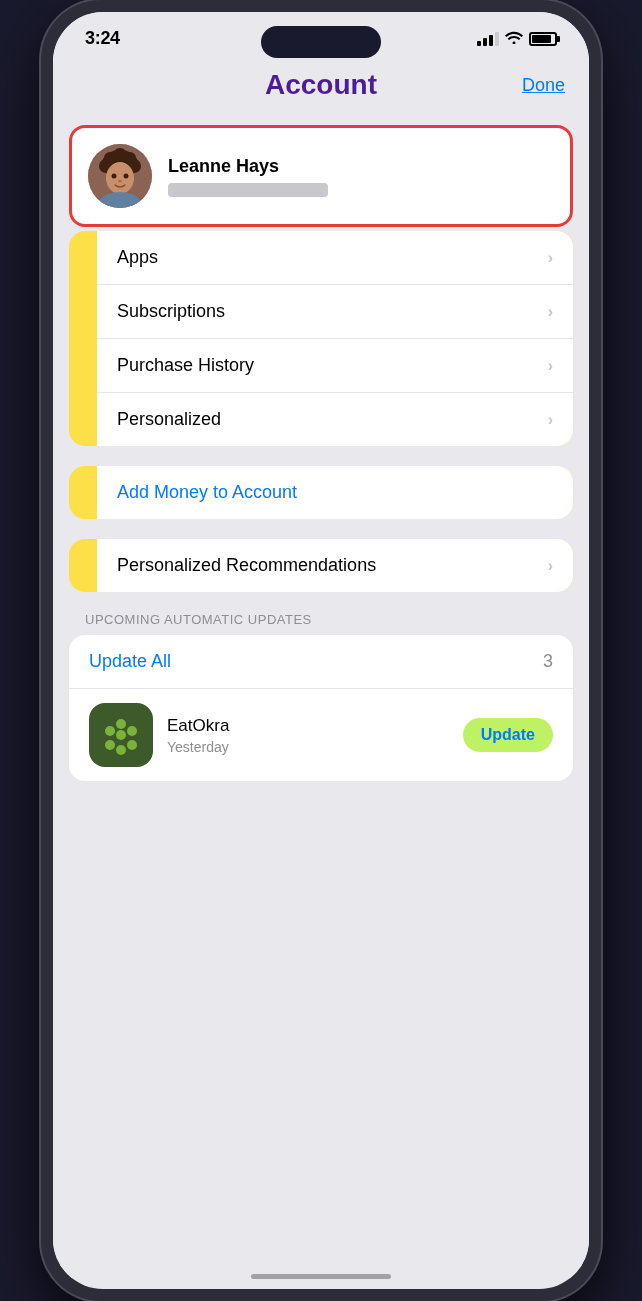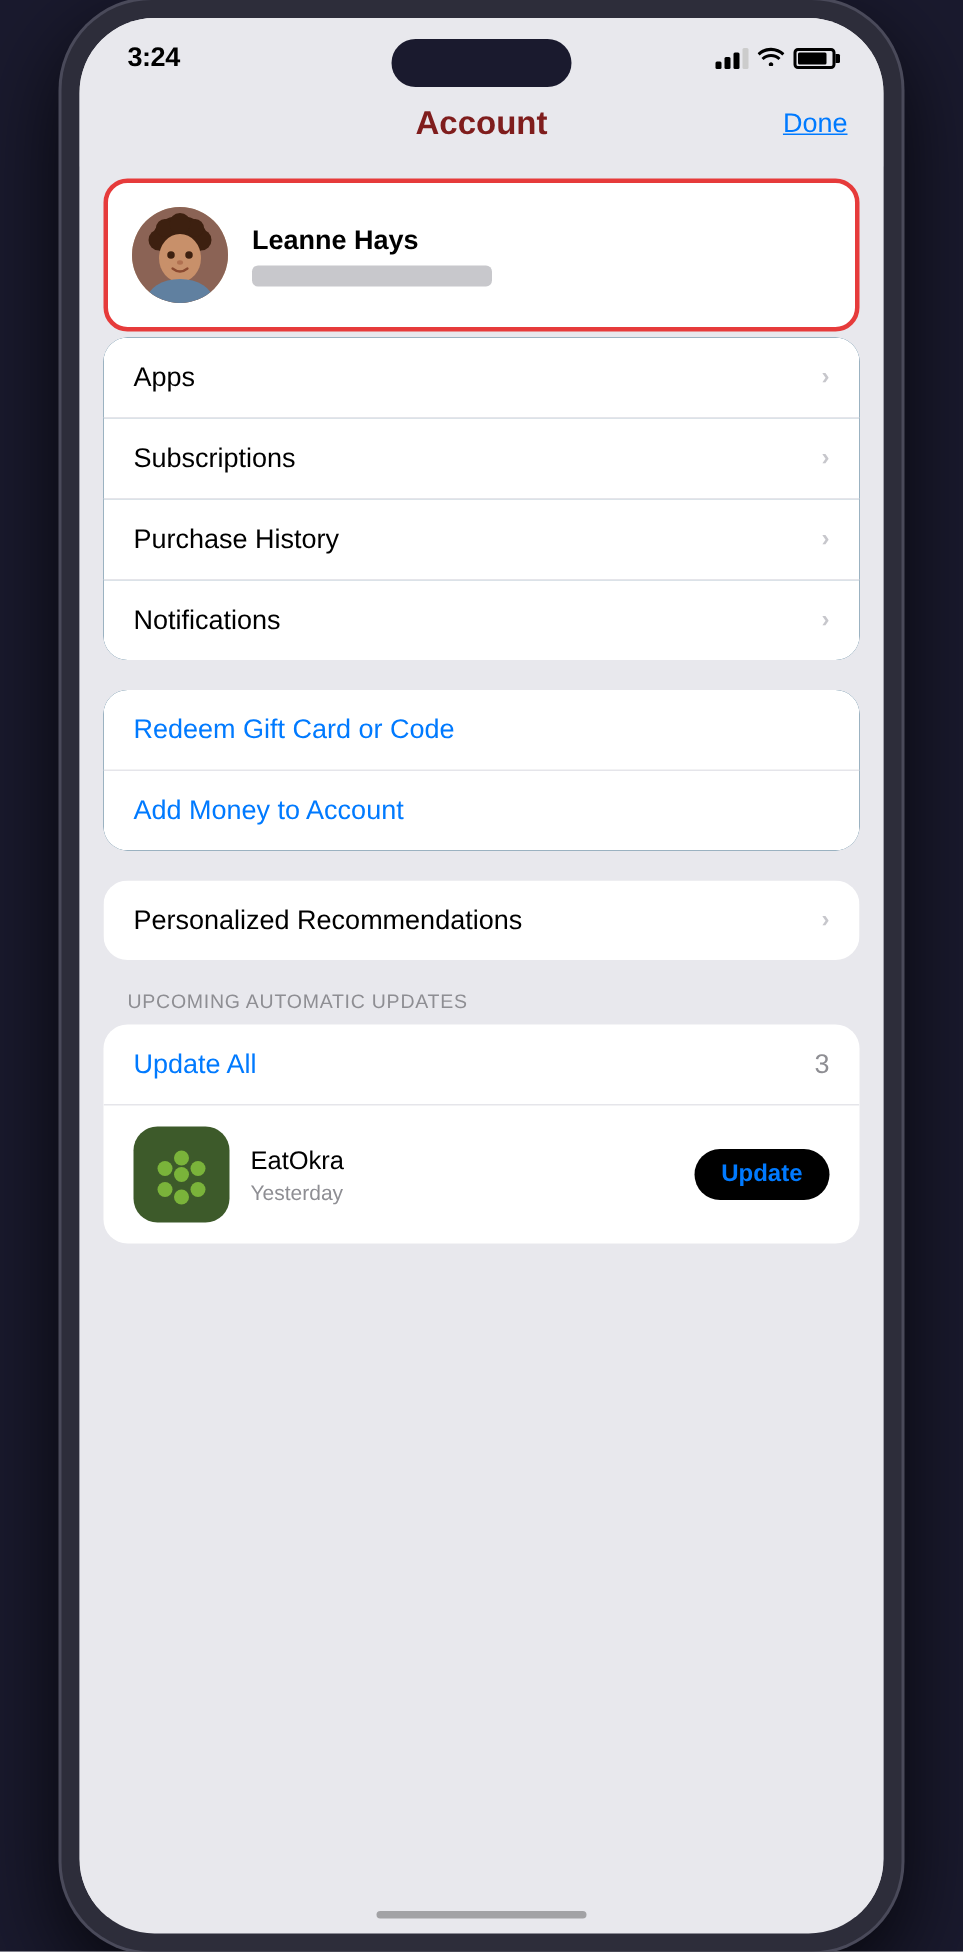--- a/index.html
+++ b/index.html
@@ -155,23 +155,23 @@
     .nav-header {
       display: flex;
       justify-content: center;
       align-items: center;
       padding: 12px 24px 16px;
       position: relative;
       background: #e8e8ed;
     }
 
     .nav-title {
-      font-size: 22px;
+      font-size: 28px;
       font-weight: 700;
-      color: #7f1d1d;
+      color: #4c1d95;
     }
 
     .nav-done {
       position: absolute;
       right: 24px;
       font-size: 18px;
       color: #007AFF;
       font-weight: 400;
       cursor: pointer;
       text-decoration: underline;
@@ -218,24 +218,25 @@
 
     .profile-email-bar {
       height: 14px;
       width: 160px;
       background: #c8c8cc;
       border-radius: 4px;
     }
 
     
     .list-group {
-      background: #0c4a6e;
+      background: #fde047;
       border-radius: 16px;
       overflow: hidden;
       margin: 0 16px 20px;
+      padding-left: 28px;
     }
 
     .list-item {
       display: flex;
       align-items: center;
       justify-content: space-between;
       padding: 16px 20px;
       border-bottom: 1px solid #e5e5ea;
       cursor: pointer;
       background: #fff;
@@ -325,21 +326,21 @@
       color: #000;
       margin-bottom: 3px;
     }
 
     .app-date {
       font-size: 14px;
       color: #8e8e93;
     }
 
     .update-button {
-      background: #000000;
+      background: #bef264;
       color: #007AFF;
       border: none;
       border-radius: 20px;
       padding: 8px 18px;
       font-size: 16px;
       font-weight: 600;
       cursor: pointer;
     }
 
     
@@ -430,29 +431,26 @@
         </div>
         <div class="list-item">
           <span class="list-item-label">Subscriptions</span>
           <span class="chevron">›</span>
         </div>
         <div class="list-item">
           <span class="list-item-label">Purchase History</span>
           <span class="chevron">›</span>
         </div>
         <div class="list-item">
-          <span class="list-item-label">Notifications</span>
+          <span class="list-item-label">Personalized</span>
           <span class="chevron">›</span>
         </div>
       </div>
 
       <div class="list-group">
-        <div class="list-item">
-          <span class="list-item-label blue">Redeem Gift Card or Code</span>
-        </div>
         <div class="list-item">
           <span class="list-item-label blue">Add Money to Account</span>
         </div>
       </div>
 
       <div class="list-group">
         <div class="list-item">
           <span class="list-item-label">Personalized Recommendations</span>
           <span class="chevron">›</span>
         </div>

